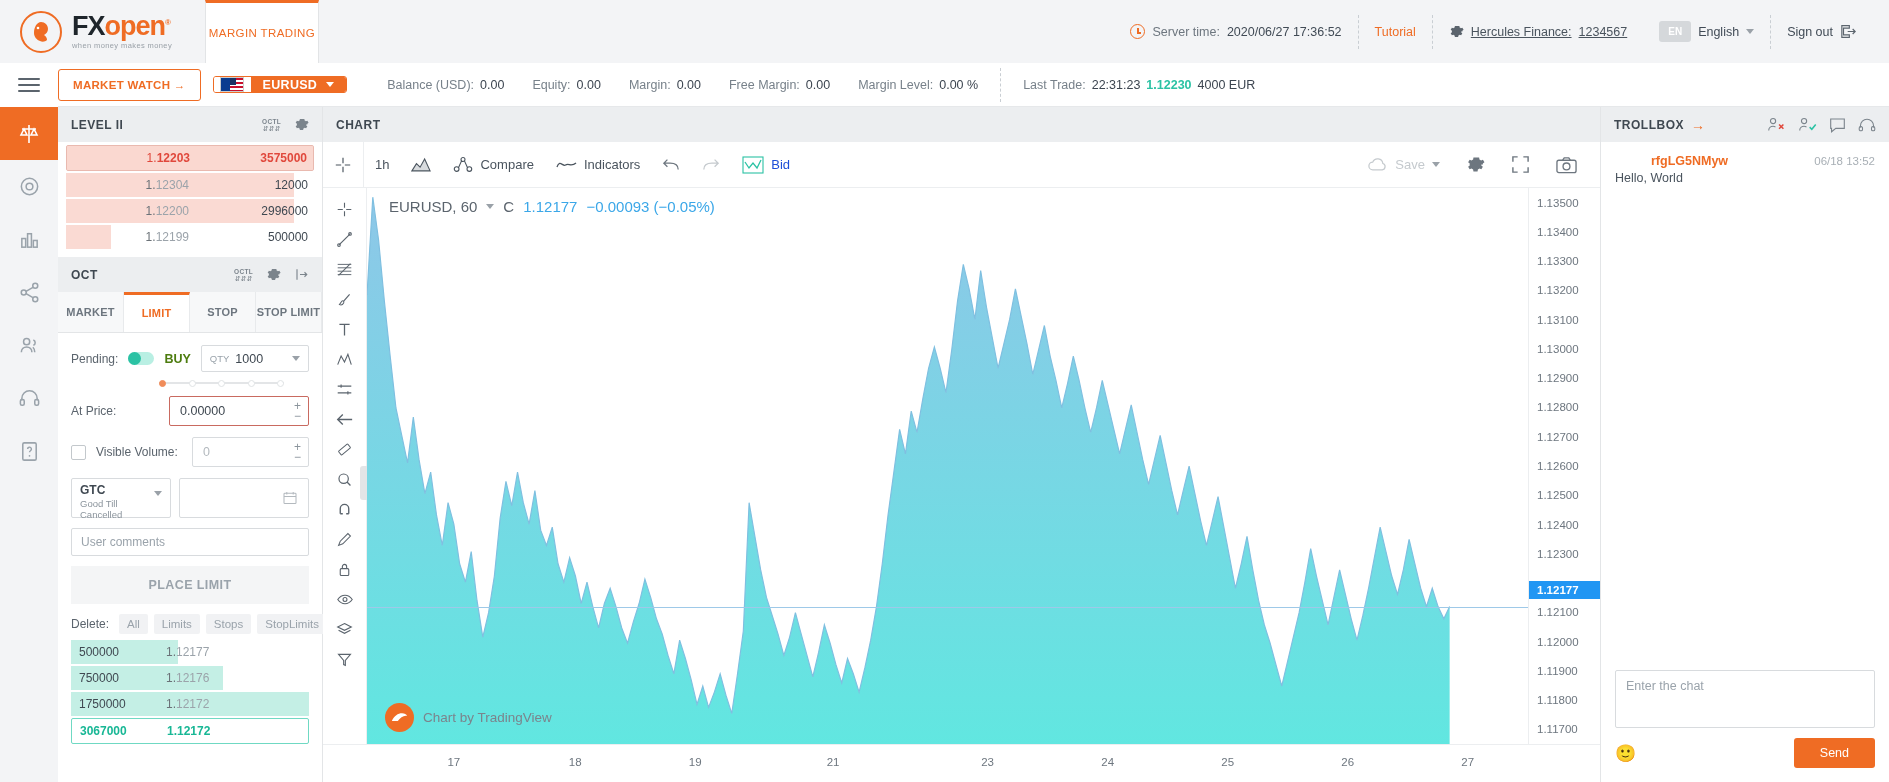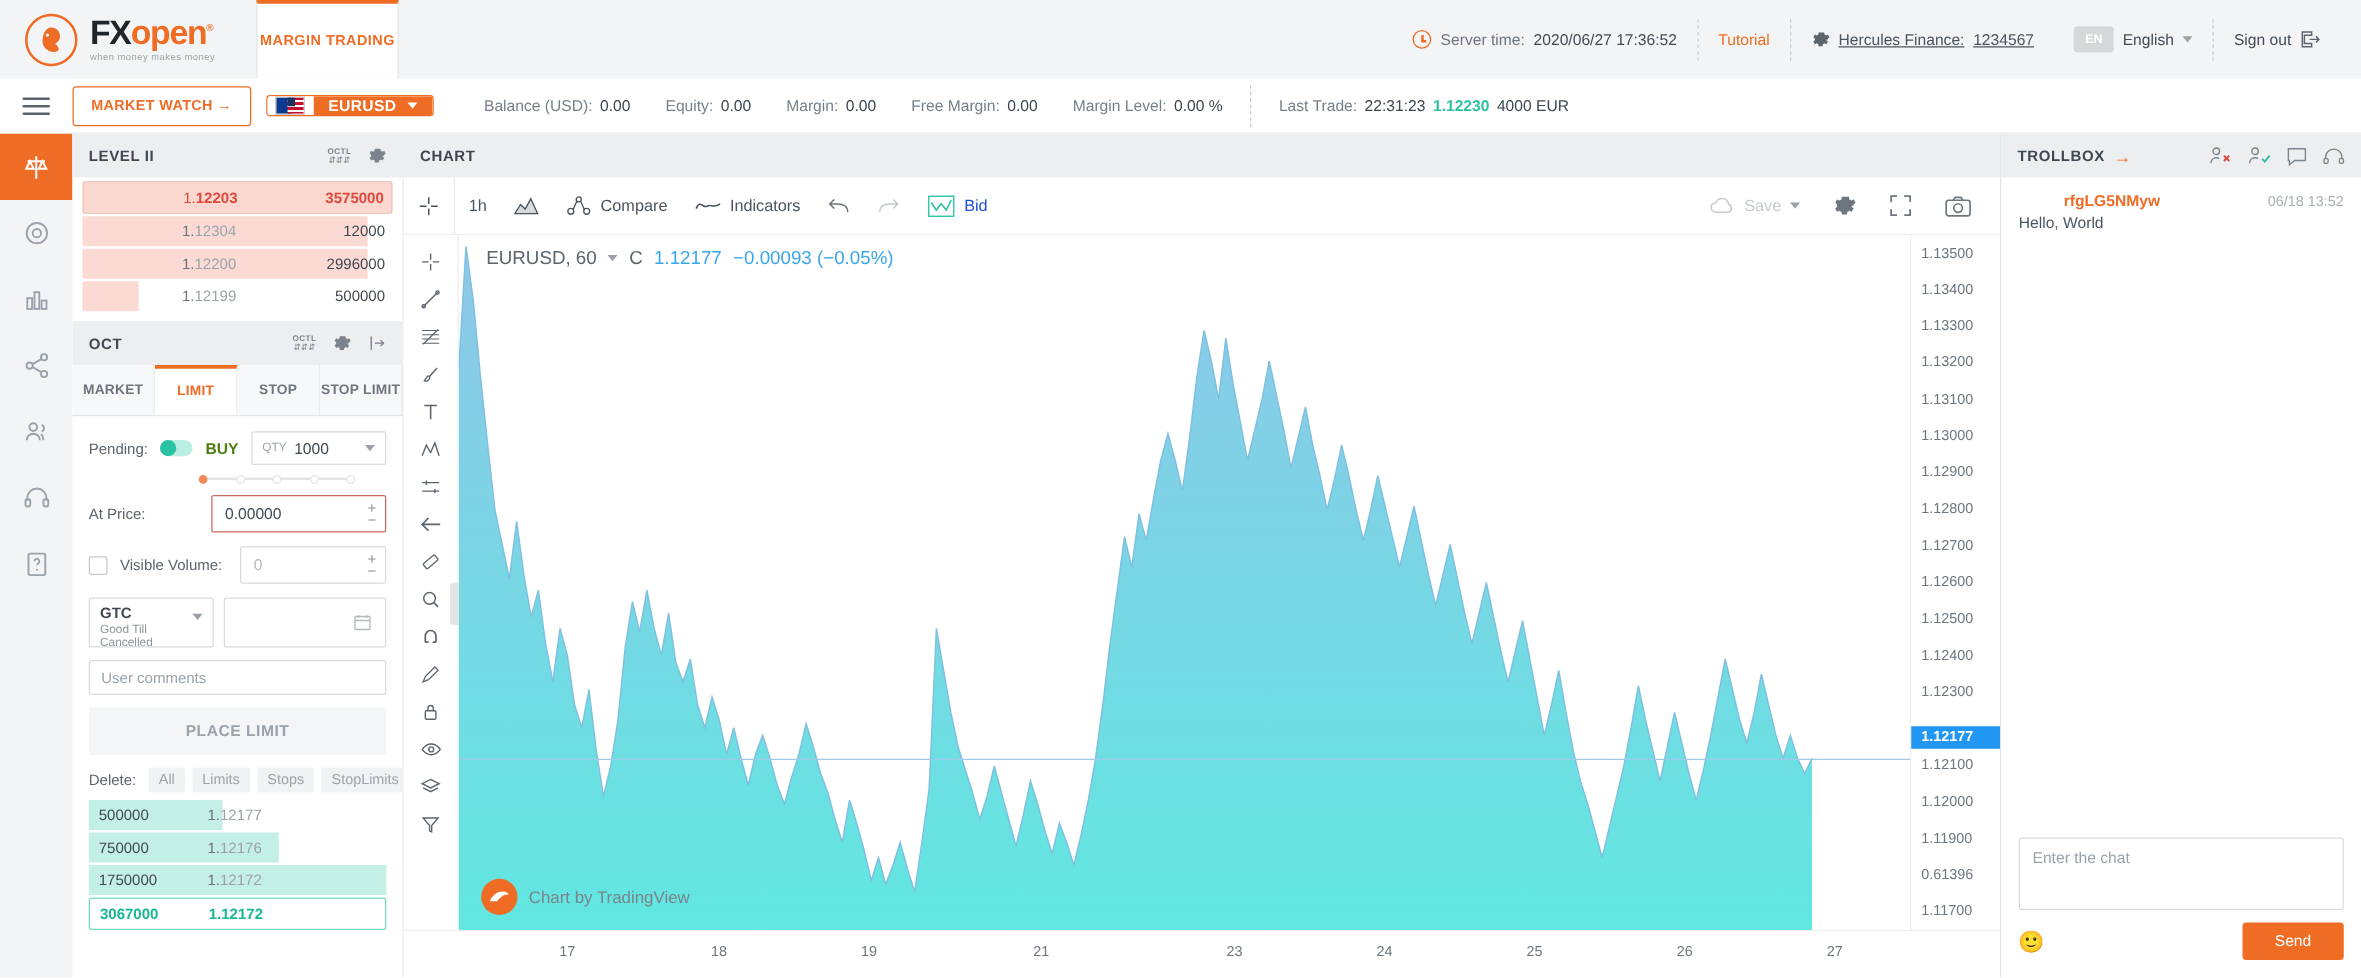--- a/index.html
+++ b/index.html
@@ -19,21 +19,21 @@
   .logo-text{ display:flex; flex-direction:column; line-height:1; }
   .logo-word{ font-size:27px; font-weight:bold; letter-spacing:-1px;}
   .logo-word .fx{color:#1e252b;}
   .logo-word .open{color:#ef6c24;}
   .logo-reg{font-size:8px;color:#ef6c24;vertical-align:super;}
   .logo-tag{ font-size:7.5px; color:#9aa1a8; letter-spacing:.4px; margin-top:2px;}
   .margin-tab{
     width:114px; background:#fff; border-top:3px solid #ef6c24;
     border-left:1px solid #e2e4e6;border-right:1px solid #e2e4e6;
     display:flex;align-items:center;justify-content:center;
-    color:#ef6c24;font-size:11.5px;font-weight:bold;letter-spacing:.4px;
+    color:#ef6c24;font-size:11.5px;font-weight:normal;letter-spacing:.4px;
   }
   .top-right{ flex:1; display:flex; align-items:center; justify-content:flex-end; padding-right:16px; font-size:12.5px; gap:0; }
   .tr-item{ display:flex; align-items:center; gap:7px; padding:0 16px; height:30px; }
   .tr-sep{ width:1px; height:34px; border-left:1px dashed #c9ced3; }
   .muted{ color:#6d767f; }
   .clock-icon{ width:15px;height:15px;border:1.6px solid #ef6c24;border-radius:50%;position:relative;flex:0 0 15px;}
   .clock-icon:before{content:"";position:absolute;left:6px;top:3px;width:1.5px;height:5px;background:#ef6c24;}
   .clock-icon:after{content:"";position:absolute;left:6px;top:7px;width:4px;height:1.5px;background:#ef6c24;}
   .link-orange{ color:#ef6c24; cursor:pointer;}
   .underlined{ text-decoration:underline; color:#4a545e;}
@@ -706,21 +706,21 @@
             <div class="ptick" style="top: 190.211px;">1.12900</div>
             <div class="ptick" style="top: 219.474px;">1.12800</div>
             <div class="ptick" style="top: 248.737px;">1.12700</div>
             <div class="ptick" style="top: 278px;">1.12600</div>
             <div class="ptick" style="top: 307.263px;">1.12500</div>
             <div class="ptick" style="top: 336.526px;">1.12400</div>
             <div class="ptick" style="top: 365.789px;">1.12300</div>
             <div class="ptick" style="top: 424.316px;">1.12100</div>
             <div class="ptick" style="top: 453.579px;">1.12000</div>
             <div class="ptick" style="top: 482.842px;">1.11900</div>
-            <div class="ptick" style="top: 512.105px;">0.61396</div>
+            <div class="ptick" style="top: 512.105px;">1.11800</div>
             <div class="ptick" style="top: 541.368px;">1.11700</div>
             <div class="plabel-cur" style="top: 401.783px;">1.12177</div>
           </div>
       </div>
 
       <div class="time-axis" id="timeAxis">
           <div class="ttick" style="left: 130.836px;">17</div>
           <div class="ttick" style="left: 252.151px;">18</div>
           <div class="ttick" style="left: 372.189px;">19</div>
           <div class="ttick" style="left: 510.105px;">21</div>

